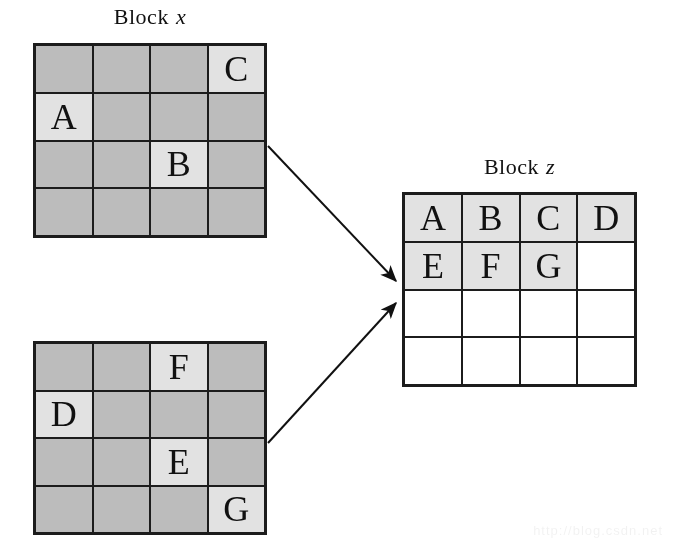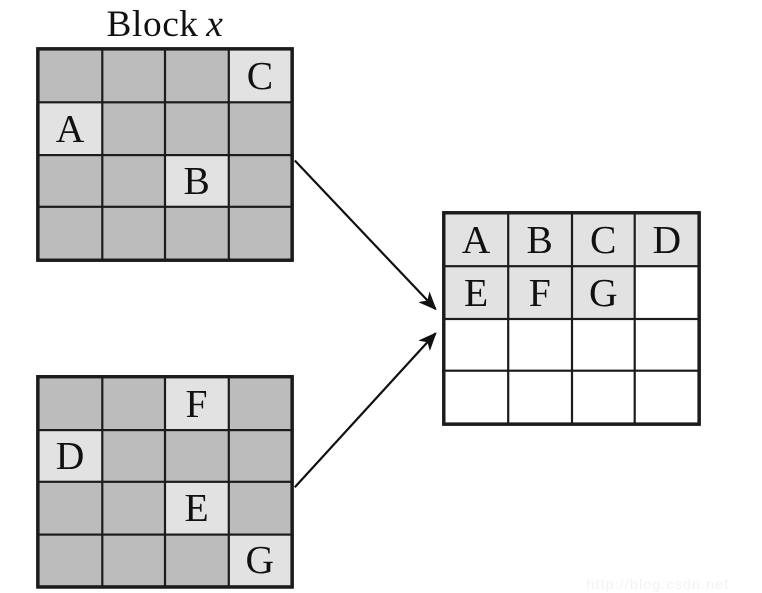--- a/index.html
+++ b/index.html
@@ -14,21 +14,21 @@
   }
   .arrow-layer {
     position: absolute;
     left: 0; top: 0;
     width: 693px; height: 539px;
     pointer-events: none;
   }
   .btitle {
     position: absolute;
     text-align: center;
-    font-size: 34px;
+    font-size: 22px;
     color: var(--text, #111111);
     letter-spacing: 0.5px;
     white-space: nowrap;
   }
   .btitle .tvar { font-style: italic; margin-left: 7px; }
   .grid {
     position: absolute;
     display: grid;
     grid-template-columns: repeat(4, 1fr);
     grid-template-rows: repeat(4, 1fr);
@@ -118,20 +118,23 @@
       <div class="cell fill-gray"></div>
       <div class="cell fill-gray"></div>
       <div class="cell fill-light">E</div>
       <div class="cell fill-gray"></div>
       <div class="cell fill-gray"></div>
       <div class="cell fill-gray"></div>
       <div class="cell fill-gray"></div>
       <div class="cell fill-light">G</div>
     </div>
 
+  <div class="btitle title-z">
+    <span>Block</span><span class="tvar">z</span>
+  </div>
   <div class="grid grid-z">
       <div class="cell fill-light">A</div>
       <div class="cell fill-light">B</div>
       <div class="cell fill-light">C</div>
       <div class="cell fill-light">D</div>
       <div class="cell fill-light">E</div>
       <div class="cell fill-light">F</div>
       <div class="cell fill-light">G</div>
       <div class="cell fill-white"></div>
       <div class="cell fill-white"></div>

